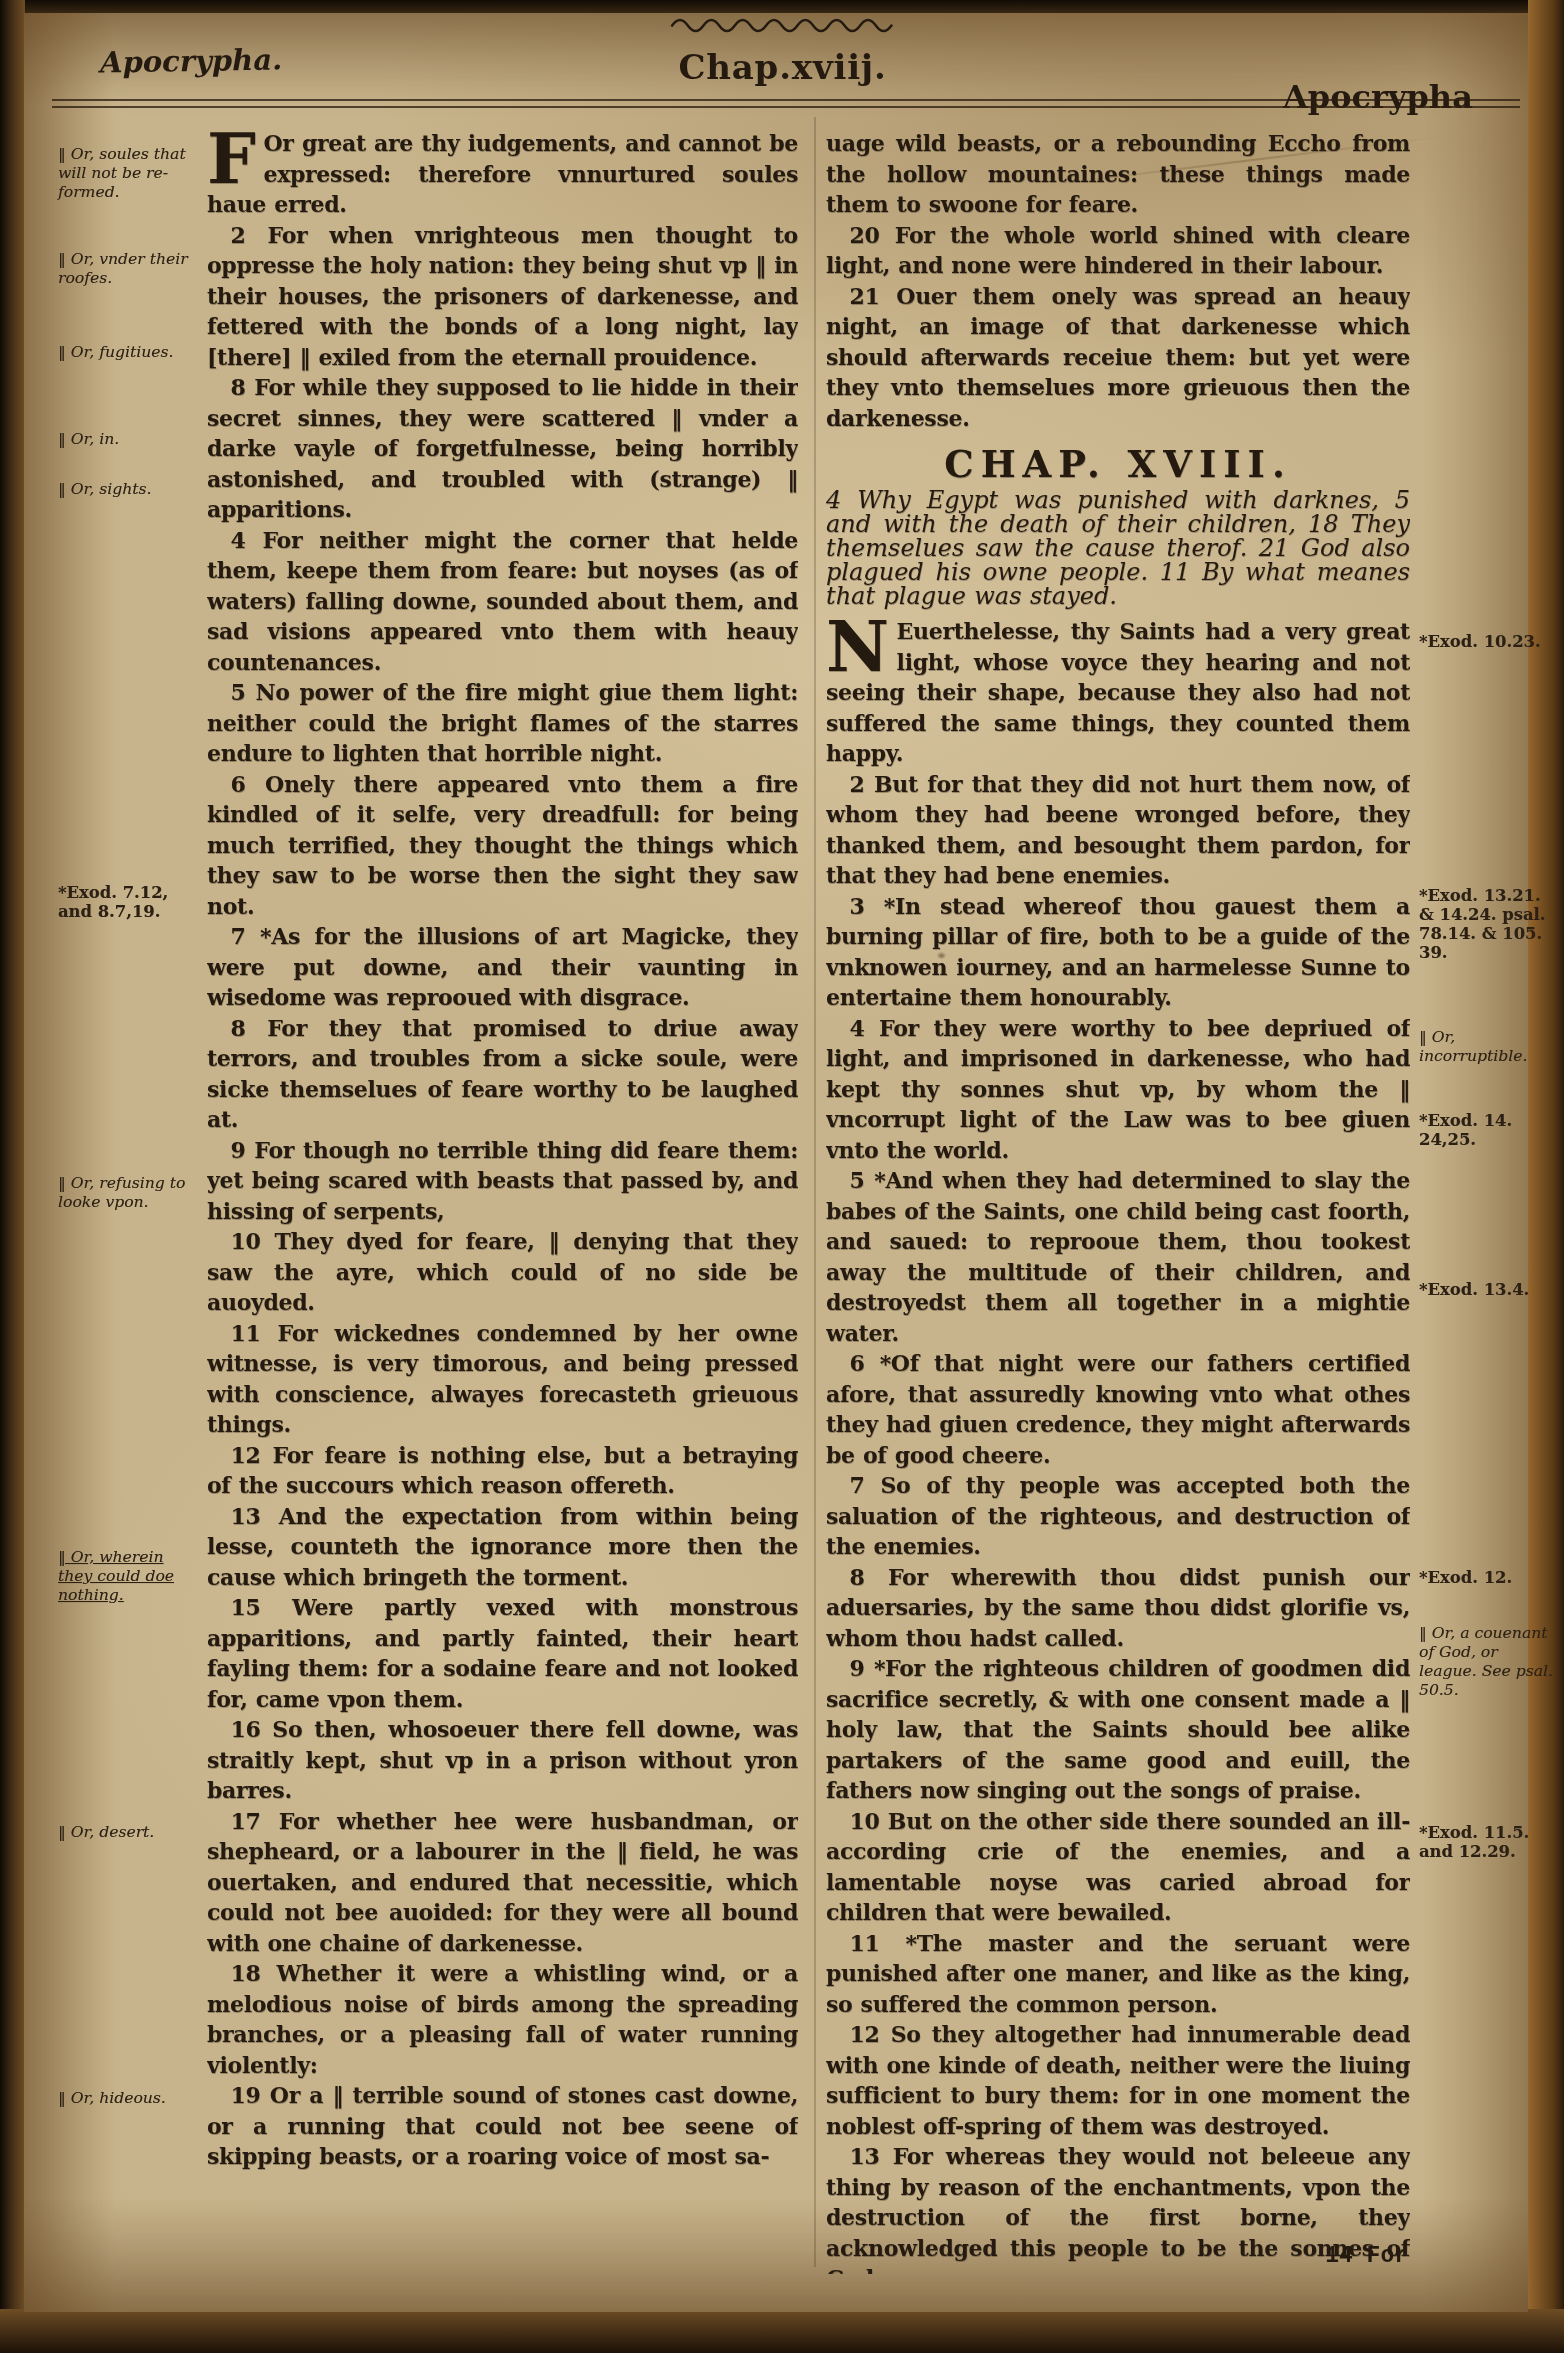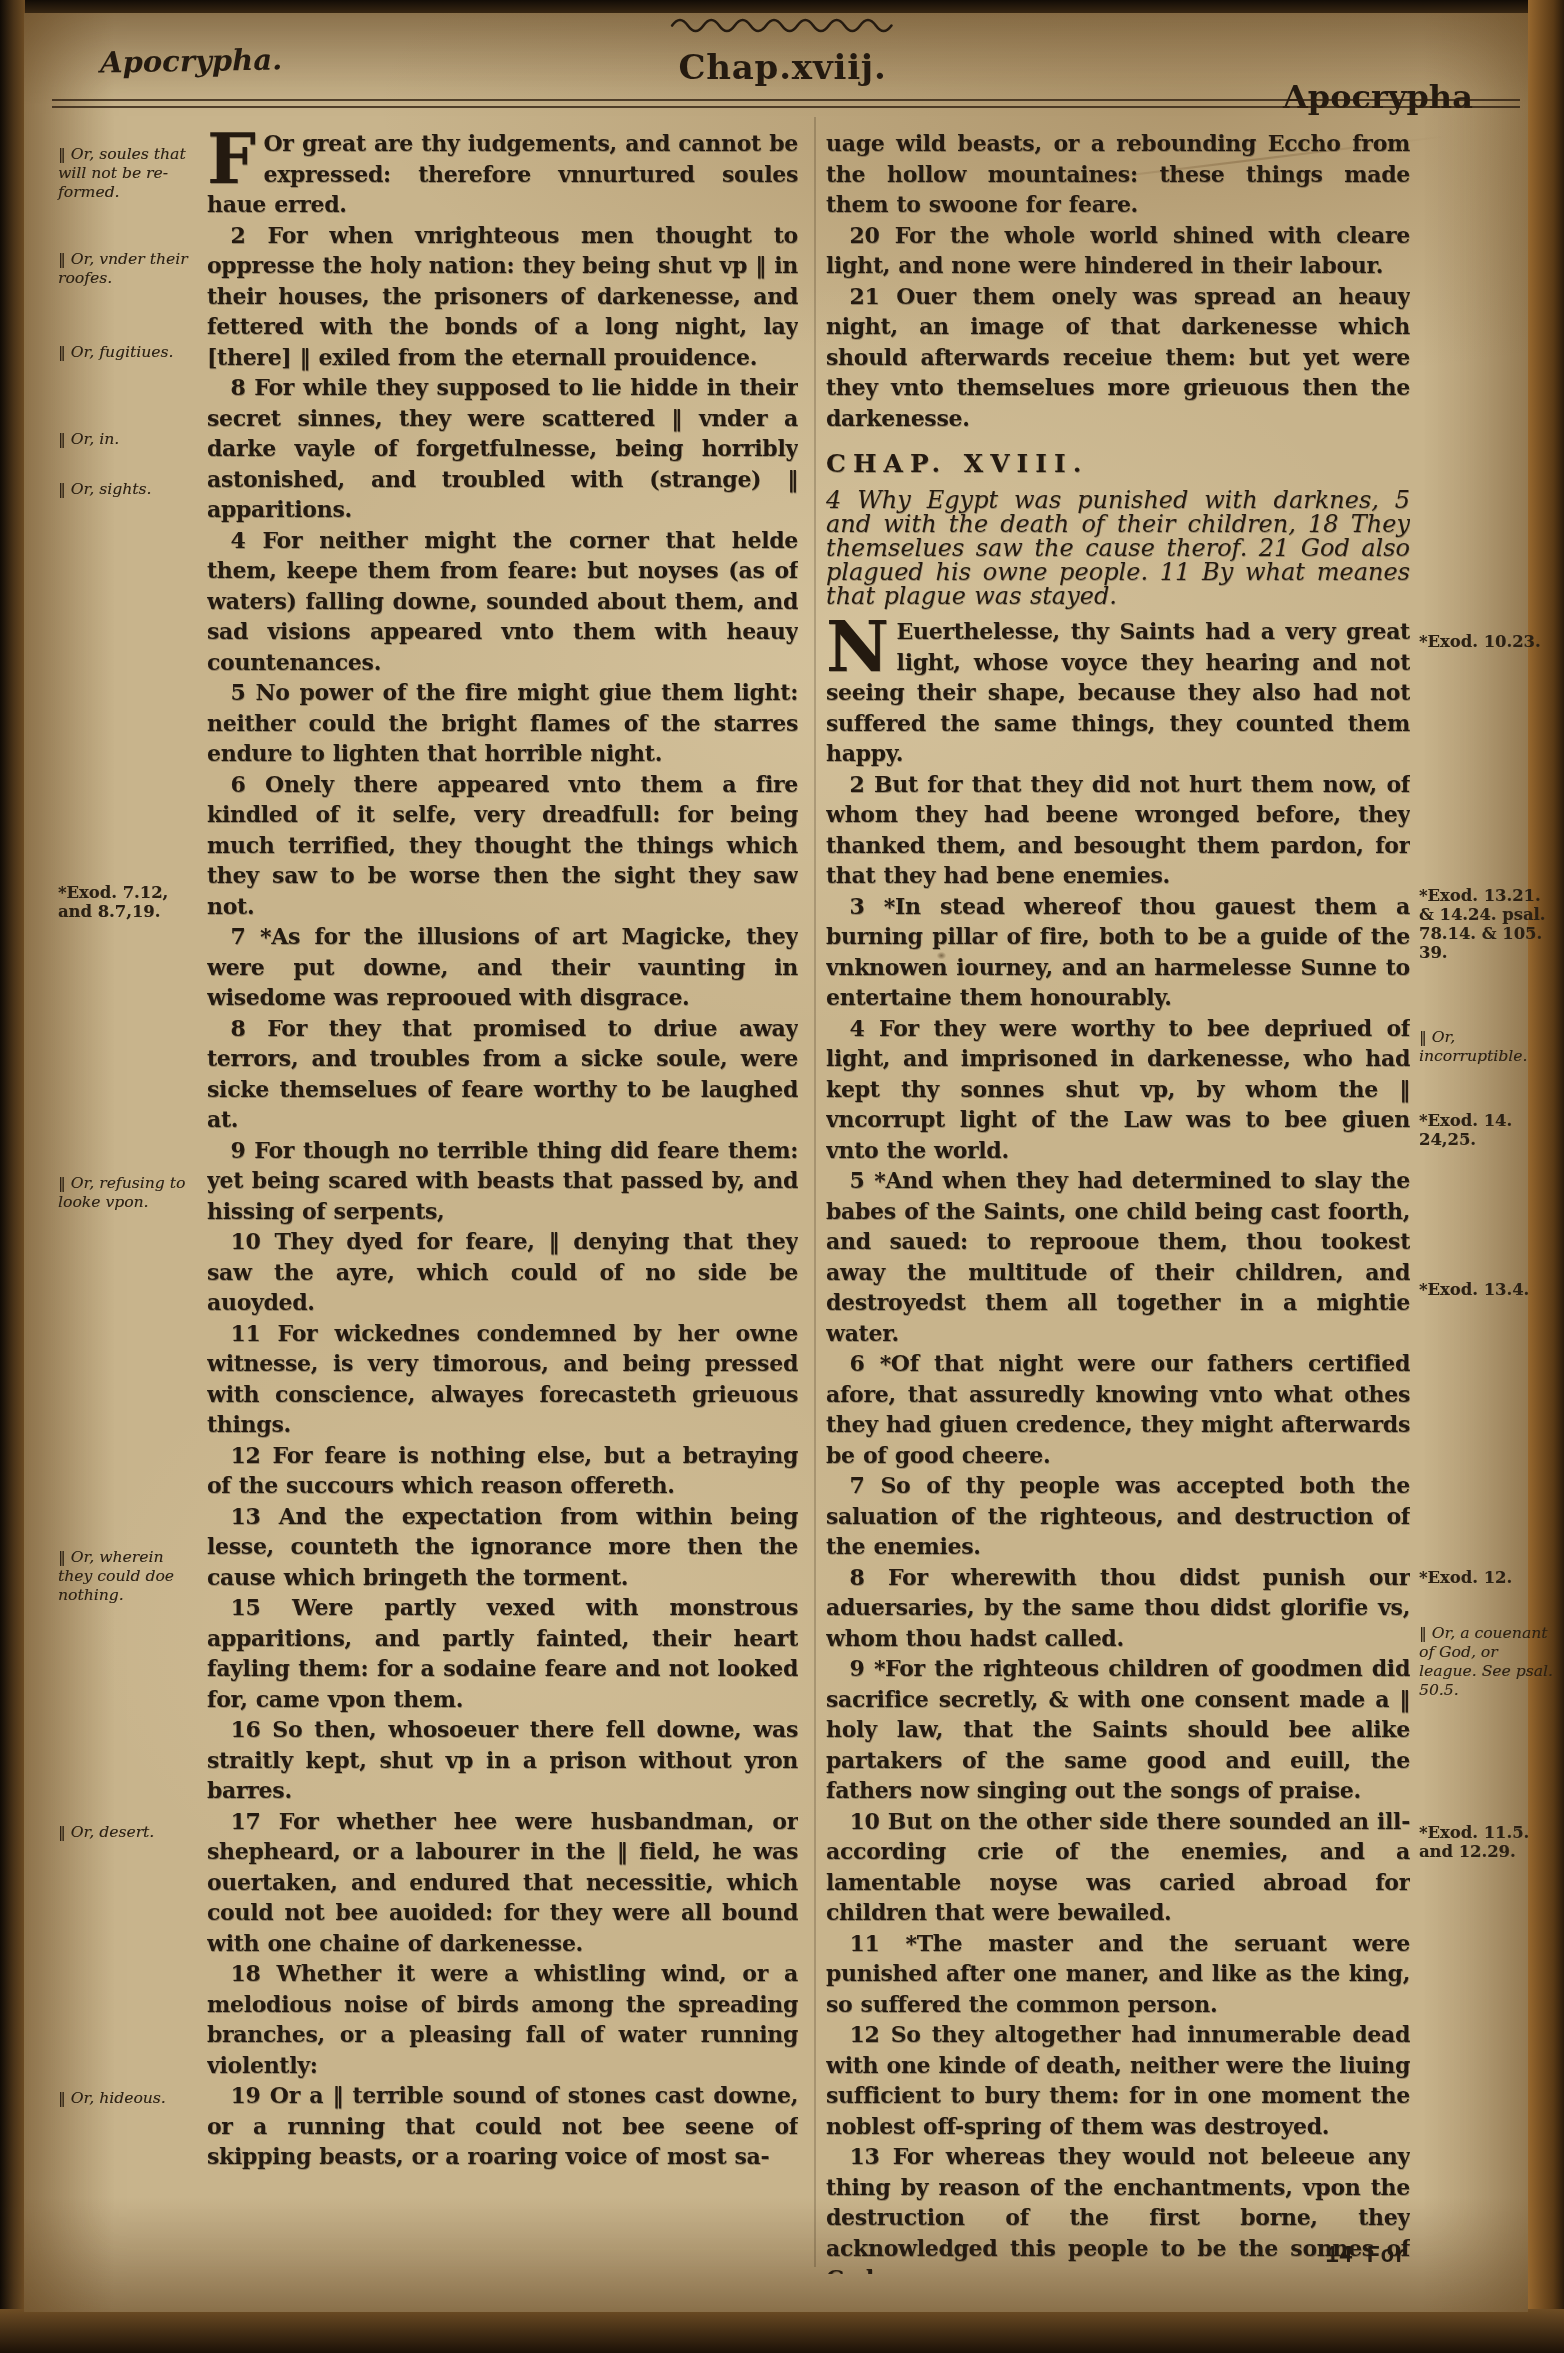--- a/index.html
+++ b/index.html
@@ -33,21 +33,21 @@
   .rule-2{top:106px;}
   .col-divider{position:absolute;z-index:4;left:814px;top:117px;width:1.6px;height:2150px;background:rgba(45,30,15,0.22);}
   .col{position:absolute;z-index:4;top:128px;height:2146px;overflow:hidden;color:#241a10;
     font-size:22px;line-height:30.5px;font-weight:700;letter-spacing:-0.3px;word-spacing:0.8px;
     text-shadow:0.5px 0.5px 0 rgba(36,26,16,0.32);}
   .left-col{left:207px;width:591px;}
   .right-col{left:826px;width:584px;}
   .col p{margin:0;text-indent:23.5px;text-align:justify;}
   .col p.opening,.col p.cont{text-indent:0;}
   .dropcap{float:left;font-size:69px;line-height:55px;padding:3.1px 7.8px 0 0;font-weight:700;}
-  .chap-heading{text-align:left;font-size:25px;font-weight:700;letter-spacing:7px;margin:15.6px 0 9.4px 0;
+  .chap-heading{text-align:center;font-size:37px;font-weight:700;letter-spacing:7px;margin:15.6px 0 9.4px 0;
     text-indent:0;}
   .argument{font-style:italic;font-weight:400;font-size:24px;line-height:24px;margin:0 0 7.8px 0 !important;
     text-indent:0 !important;letter-spacing:0;}
   .margin-col{position:absolute;z-index:4;top:0;height:2159px;}
   .left-notes{left:58px;width:142px;}
   .right-notes{left:1419px;width:139px;}
   .margin-note{position:absolute;width:100%;font-style:italic;font-weight:400;font-size:15.6px;line-height:19px;
     color:#2b2013;text-shadow:0.3px 0.3px 0 rgba(43,32,19,0.3);}
   .margin-note.roman{font-style:normal;font-weight:700;font-size:16.4px;}
   .catchword{position:absolute;z-index:4;left:1252px;top:2243px;width:156px;text-align:right;
@@ -77,21 +77,21 @@
 <div class="col-divider"></div>
 
 <div class="margin-col left-notes">
     <div class="margin-note" style="top: 145px;">‖ Or, soules that will not be re-formed.</div>
     <div class="margin-note" style="top: 250px;">‖ Or, vnder their roofes.</div>
     <div class="margin-note" style="top: 343px;">‖ Or, fugitiues.</div>
     <div class="margin-note" style="top: 430px;">‖ Or, in.</div>
     <div class="margin-note" style="top: 480px;">‖ Or, sights.</div>
     <div class="margin-note roman" style="top: 883px;">*Exod. 7.12, and 8.7,19.</div>
     <div class="margin-note" style="top: 1174px;">‖ Or, refusing to looke vpon.</div>
-    <div class="margin-note" style="top: 1548px;">‖ Or, wherein they could doe nothing.</div>
+    <div class="margin-note" style="top: 1548px; text-decoration: underline;">‖ Or, wherein they could doe nothing.</div>
     <div class="margin-note" style="top: 1823px;">‖ Or, desert.</div>
     <div class="margin-note" style="top: 2089px;">‖ Or, hideous.</div>
   </div>
 
 <div class="col left-col">
   <p class="opening"><span class="dropcap">F</span><span>Or great are thy iudgements, and cannot be expressed: therefore vnnurtured soules haue erred.</span></p>
   <div>
       <p class="verse">2 For when vnrighteous men thought to oppresse the holy nation: they being shut vp ‖ in their houses, the prisoners of darkenesse, and fettered with the bonds of a long night, lay [there] ‖ exiled from the eternall prouidence.</p>
       <p class="verse">8 For while they supposed to lie hidde in their secret sinnes, they were scattered ‖ vnder a darke vayle of forgetfulnesse, being horribly astonished, and troubled with (strange) ‖ apparitions.</p>
       <p class="verse">4 For neither might the corner that helde them, keepe them from feare: but noyses (as of waters) falling downe, sounded about them, and sad visions appeared vnto them with heauy countenances.</p>

